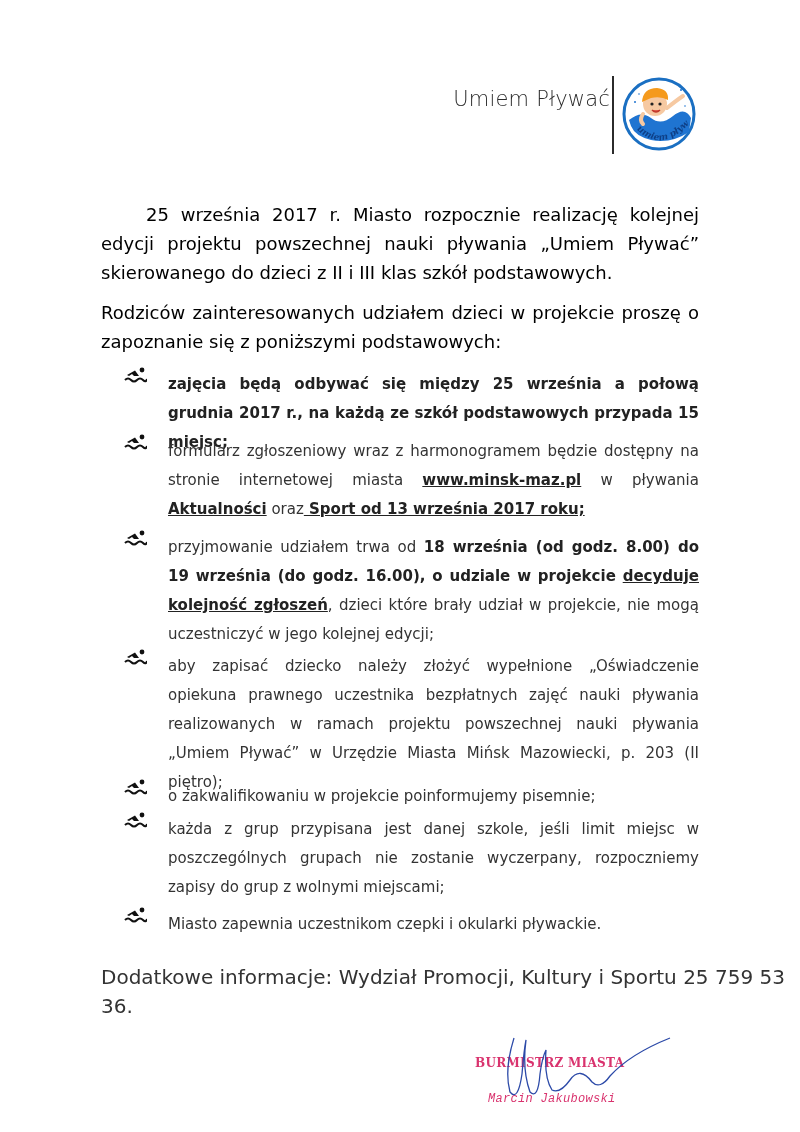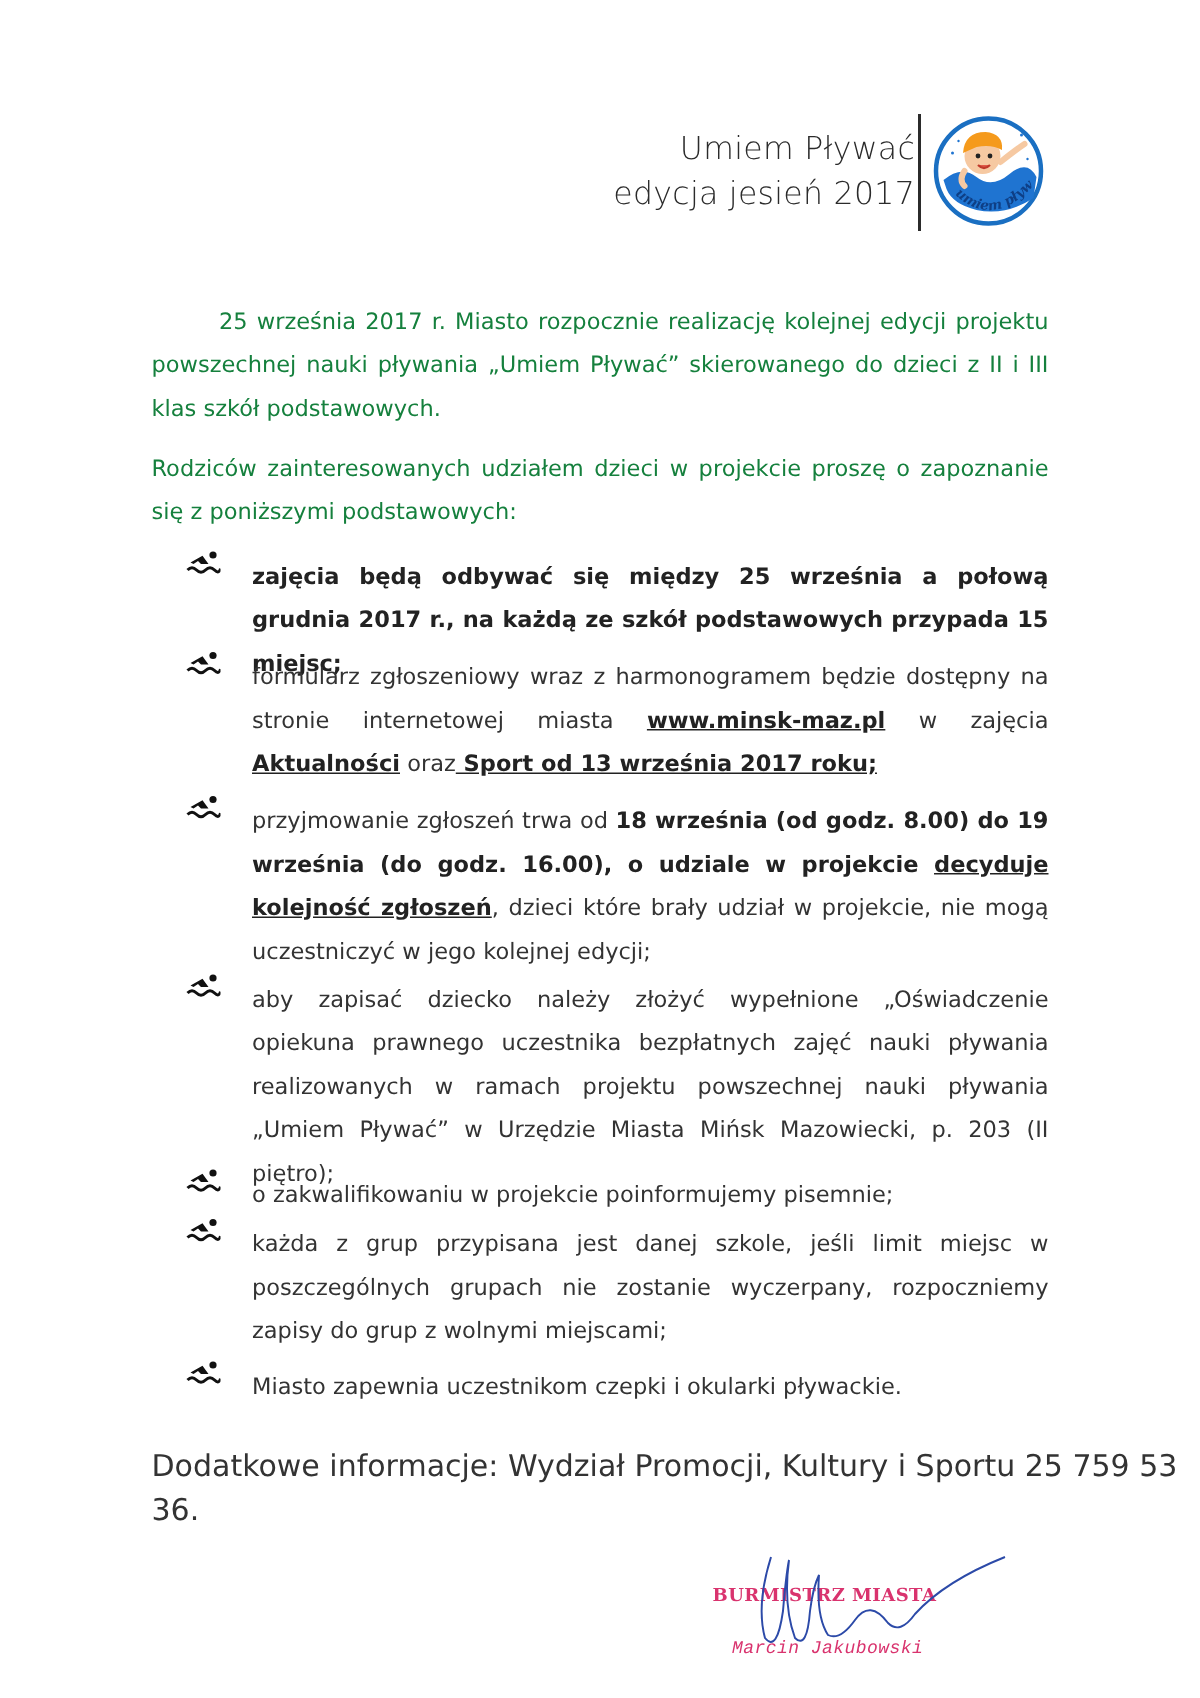--- a/index.html
+++ b/index.html
@@ -3,22 +3,22 @@
 <meta charset="utf-8">
 <style>
   html, body { margin: 0; padding: 0; background: #ffffff; }
   body { width: 800px; height: 1132px; position: relative; overflow: hidden;
          font-family: "DejaVu Sans", sans-serif; color: #2a2a2a; }
   .header { position: absolute; top: 76px; right: 0; left: 0; height: 90px; }
   .header-title { position: absolute; right: 190px; top: 8px; text-align: right;
                   font-family: "DejaVu Sans", sans-serif; font-size: 21px; line-height: 30px; color: #2b2b2b; font-weight: 300; letter-spacing: 0.2px; }
   .header-divider { position: absolute; left: 612px; top: 0; width: 2px; height: 78px; background: #2b2b2b; }
   .logo { position: absolute; left: 621px; top: -2px; width: 76px; height: 80px; }
-  .para { position: absolute; left: 101px; width: 598px; font-size: 15px; line-height: 29px;
-          text-align: justify; color: #15803d; }
+  .para { position: absolute; left: 101px; width: 598px; font-size: 18px; line-height: 29px;
+          text-align: justify; color: #000000; }
   .p1 { top: 200px; text-indent: 45px; }
   .p2 { top: 298px; }
   .bullet { position: absolute; left: 123px; width: 576px; }
   .bullet .icon { position: absolute; left: 0; top: -4px; width: 24px; height: 18px; }
   .bullet .text { position: absolute; left: 45px; width: 531px; font-size: 15px; line-height: 29px; text-align: justify; color: #333; }
   .b { font-weight: bold; color: #222; }
   .u { text-decoration: underline; }
   .footer { position: absolute; left: 101px; top: 963px; font-size: 20px; line-height: 29px; color: #333; }
   .signature { position: absolute; left: 460px; top: 1030px; width: 240px; height: 95px; }
   .stamp-title { position: absolute; left: 15px; top: 26px; font-family: "DejaVu Serif", serif; font-weight: bold;
@@ -26,21 +26,20 @@
   .stamp-name { position: absolute; left: 28px; top: 62px; font-family: Liberation Mono, monospace; font-style: italic;
                 font-size: 12px; color: #d9336e; letter-spacing: 0.3px; }
   .sig-svg { position: absolute; left: 0; top: 0; width: 240px; height: 95px; }
 </style>
 </head>
 <body>
 
 <div class="header">
   <div class="header-title">
     <div>Umiem Pływać</div>
-    <div>edycja jesień 2017</div>
   </div>
   <div class="header-divider"></div>
   <svg class="logo" viewBox="0 0 76 80">
     <circle cx="38" cy="40" r="35" fill="#ffffff" stroke="#1a6fc2" stroke-width="3"></circle>
     <path d="M8 46 Q20 36 30 44 T52 42 T70 44 L68 58 Q50 70 30 66 Q14 62 10 52 Z" fill="#1f74d1"></path>
     <circle cx="34" cy="30" r="12" fill="#f6c9a2"></circle>
     <path d="M21 28 Q22 14 36 14 Q48 15 47 26 Q40 22 30 24 Z" fill="#f59a1c"></path>
     <circle cx="31" cy="30" r="1.6" fill="#222"></circle>
     <circle cx="39" cy="30" r="1.6" fill="#222"></circle>
     <path d="M31 36 Q35 40 39 36" stroke="#c0392b" stroke-width="1.5" fill="#e05a4a"></path>
@@ -68,29 +67,29 @@
           <path d="M2 14 Q5 11 8 14 T14 14 T20 14 T24 13" stroke="#111" stroke-width="2" fill="none"></path>
         </svg></span>
       <div class="text"><span class="b">zajęcia będą odbywać się między 25 września a połową grudnia 2017 r., na każdą ze szkół podstawowych przypada 15 miejsc;</span></div>
     </div>
     <div class="bullet" style="top: 437px;">
       <span class="icon"><svg viewBox="0 0 24 18" width="24" height="18">
           <circle cx="19" cy="4" r="2.4" fill="#111"></circle>
           <path d="M4 9 L12 4.5 L16 10 L11 10 L9 8 L6 10 Z" fill="#111"></path>
           <path d="M2 14 Q5 11 8 14 T14 14 T20 14 T24 13" stroke="#111" stroke-width="2" fill="none"></path>
         </svg></span>
-      <div class="text"><span>formularz zgłoszeniowy wraz z harmonogramem będzie dostępny na stronie internetowej miasta </span><span class="b u">www.minsk-maz.pl</span><span> w zajęcia</span><span class="b u"> Aktualności</span><span> oraz</span><span class="b u"> Sport od 13 września 2017 roku;</span></div>
+      <div class="text"><span>formularz zgłoszeniowy wraz z harmonogramem będzie dostępny na stronie internetowej miasta </span><span class="b u">www.minsk-maz.pl</span><span> w pływania</span><span class="b u"> Aktualności</span><span> oraz</span><span class="b u"> Sport od 13 września 2017 roku;</span></div>
     </div>
     <div class="bullet" style="top: 533px;">
       <span class="icon"><svg viewBox="0 0 24 18" width="24" height="18">
           <circle cx="19" cy="4" r="2.4" fill="#111"></circle>
           <path d="M4 9 L12 4.5 L16 10 L11 10 L9 8 L6 10 Z" fill="#111"></path>
           <path d="M2 14 Q5 11 8 14 T14 14 T20 14 T24 13" stroke="#111" stroke-width="2" fill="none"></path>
         </svg></span>
-      <div class="text"><span>przyjmowanie zgłoszeń trwa od </span><span class="b">18 września (od godz. 8.00) do 19 września (do godz. 16.00), o udziale w projekcie </span><span class="b u">decyduje kolejność zgłoszeń</span><span>, dzieci które brały udział w projekcie, nie mogą uczestniczyć w jego kolejnej edycji;</span></div>
+      <div class="text"><span>przyjmowanie udziałem trwa od </span><span class="b">18 września (od godz. 8.00) do 19 września (do godz. 16.00), o udziale w projekcie </span><span class="b u">decyduje kolejność zgłoszeń</span><span>, dzieci które brały udział w projekcie, nie mogą uczestniczyć w jego kolejnej edycji;</span></div>
     </div>
     <div class="bullet" style="top: 652px;">
       <span class="icon"><svg viewBox="0 0 24 18" width="24" height="18">
           <circle cx="19" cy="4" r="2.4" fill="#111"></circle>
           <path d="M4 9 L12 4.5 L16 10 L11 10 L9 8 L6 10 Z" fill="#111"></path>
           <path d="M2 14 Q5 11 8 14 T14 14 T20 14 T24 13" stroke="#111" stroke-width="2" fill="none"></path>
         </svg></span>
       <div class="text"><span>aby zapisać dziecko należy złożyć wypełnione „Oświadczenie opiekuna prawnego uczestnika bezpłatnych zajęć nauki pływania realizowanych w ramach projektu powszechnej nauki pływania „Umiem Pływać” w Urzędzie Miasta Mińsk Mazowiecki, p. 203 (II piętro);</span></div>
     </div>
     <div class="bullet" style="top: 782px;">

